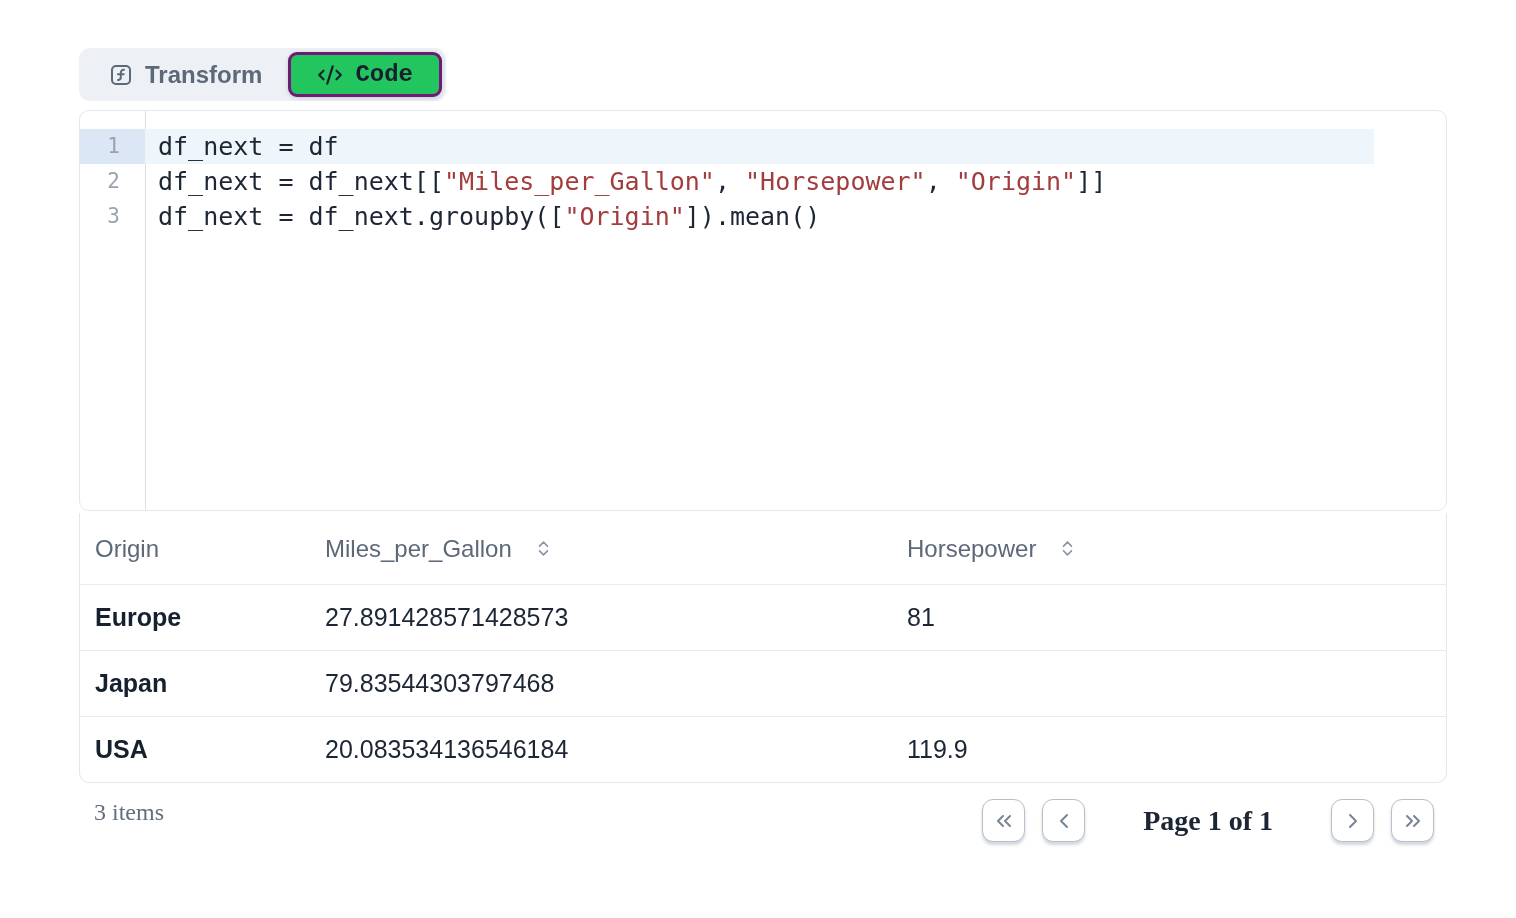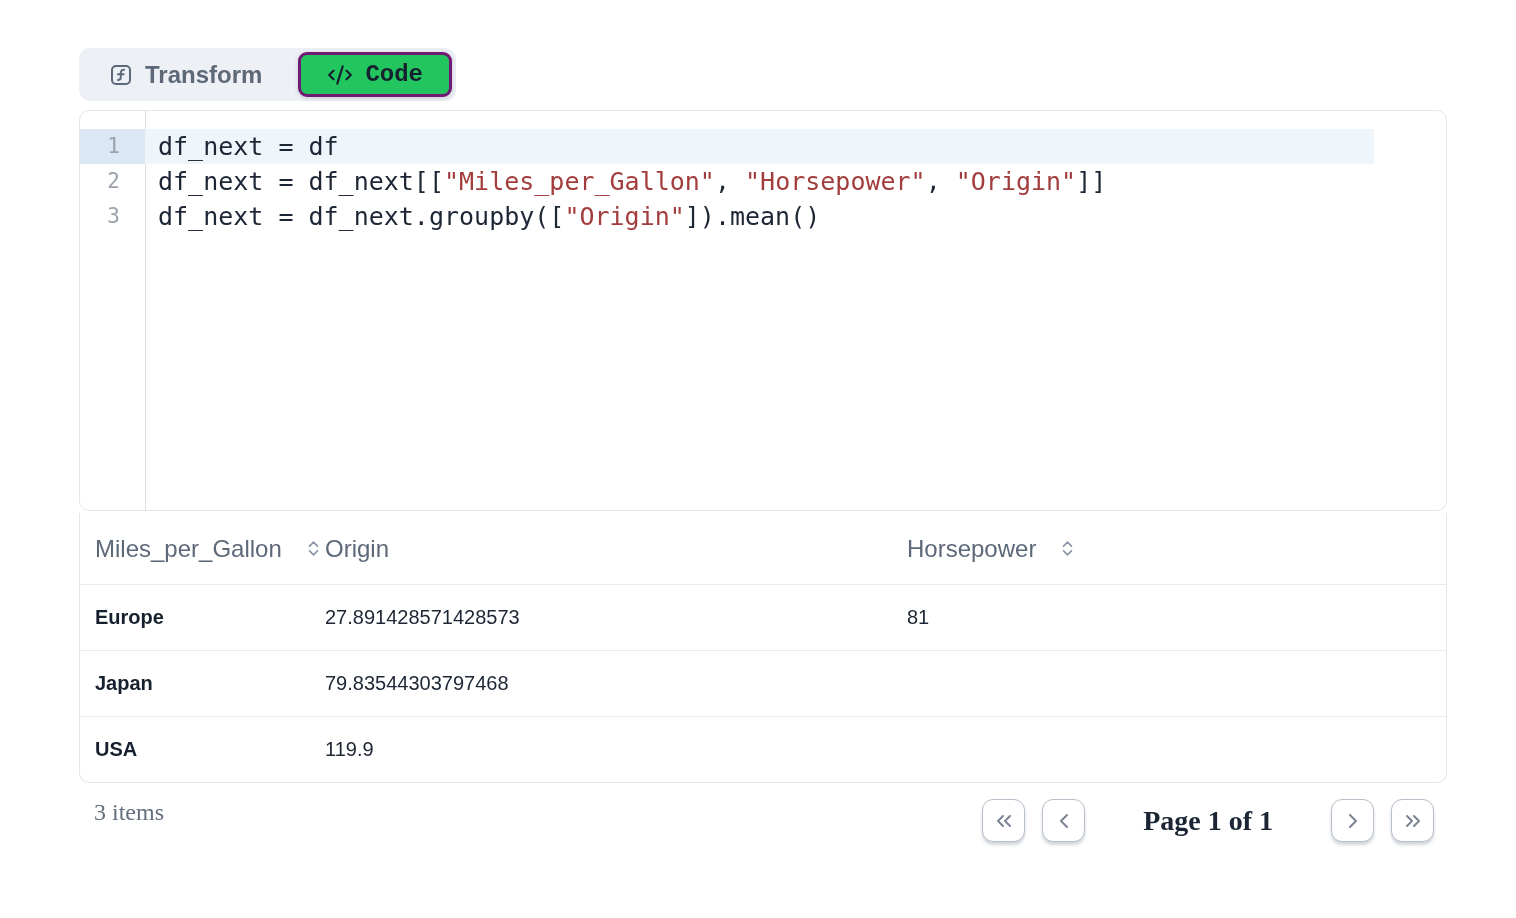--- a/index.html
+++ b/index.html
@@ -13,21 +13,20 @@
   }
   .wrapper { margin-left: 79px; width: 1368px; }
 
   
   .tab-bar {
     display: inline-flex; align-items: center;
     margin-top: 48px;
     background: #edf0f5;
     border-radius: 11px;
     padding: 4px;
-    gap: 10px;
   }
   .tab {
     display: flex; align-items: center; gap: 12px;
     height: 45px; padding: 0 26px;
     border-radius: 9px;
     font-size: 24px; font-weight: 600;
     cursor: pointer; user-select: none;
   }
   .tab.inactive { color: #5d6878; background: transparent; }
   .tab.active {
@@ -79,21 +78,21 @@
     display: grid;
     grid-template-columns: 230px 582px 1fr;
     align-items: center;
   }
   .t-head { height: 71px; color: #5d6878; font-size: 24px; }
   .th { display: flex; align-items: center; gap: 22px; padding-left: 15px; }
   .th svg { display: block; }
   .t-row {
     height: 66px;
     border-top: 1px solid #e6ebf1;
-    font-size: 20px; color: #1d2634;
+    font-size: 25px; color: #1d2634;
   }
   .cell { padding-left: 15px; white-space: nowrap; }
   .cell.origin-cell { font-weight: bold; color: #16202e; }
 
   
   .footer { display: flex; align-items: flex-start; margin-top: 16px; height: 45px; font-family: Liberation Serif, serif; }
   .items-count { padding-left: 15px; font-size: 24px; color: #636e7e; }
   .pager { margin-left: auto; display: flex; align-items: center; margin-right: 13px; }
   .btn-group { display: flex; gap: 17px; }
   .pg-btn {
@@ -155,30 +154,30 @@
           <span class="line-number">3</span>
           <span class="line-code"><span class="tok-plain">df_next = df_next.groupby([</span><span class="tok-string">"Origin"</span><span class="tok-plain">]).mean()</span></span>
         </div>
       </div>
   </div>
 
   
   <div class="data-table">
     <div class="t-head">
       <div class="th">
+        <span>Origin</span>
+      </div>
+      <div class="th">
         <span>Miles_per_Gallon</span>
         <span>
           <svg width="19" height="19" viewBox="0 0 24 24" fill="none" stroke="#8a94a6" stroke-width="2" stroke-linecap="round" stroke-linejoin="round">
             <path d="m7 15 5 5 5-5"></path>
             <path d="m7 9 5-5 5 5"></path>
           </svg>
         </span>
-      </div>
-      <div class="th">
-        <span>Origin</span>
       </div>
       <div class="th">
         <span>Horsepower</span>
         <span>
           <svg width="19" height="19" viewBox="0 0 24 24" fill="none" stroke="#8a94a6" stroke-width="2" stroke-linecap="round" stroke-linejoin="round">
             <path d="m7 15 5 5 5-5"></path>
             <path d="m7 9 5-5 5 5"></path>
           </svg>
         </span>
       </div>
@@ -188,20 +187,21 @@
           <div class="cell origin-cell">Europe</div>
           <div class="cell">27.891428571428573</div>
           <div class="cell">81</div>
         </div>
         <div class="t-row">
           <div class="cell origin-cell">Japan</div>
           <div class="cell">79.83544303797468</div>
         </div>
         <div class="t-row">
           <div class="cell origin-cell">USA</div>
+          <div class="cell">20.083534136546184</div>
           <div class="cell">119.9</div>
         </div>
       </div>
   </div>
 
   
   <div class="footer">
     <span class="items-count">3 items</span>
     <div class="pager">
       <div class="btn-group">

